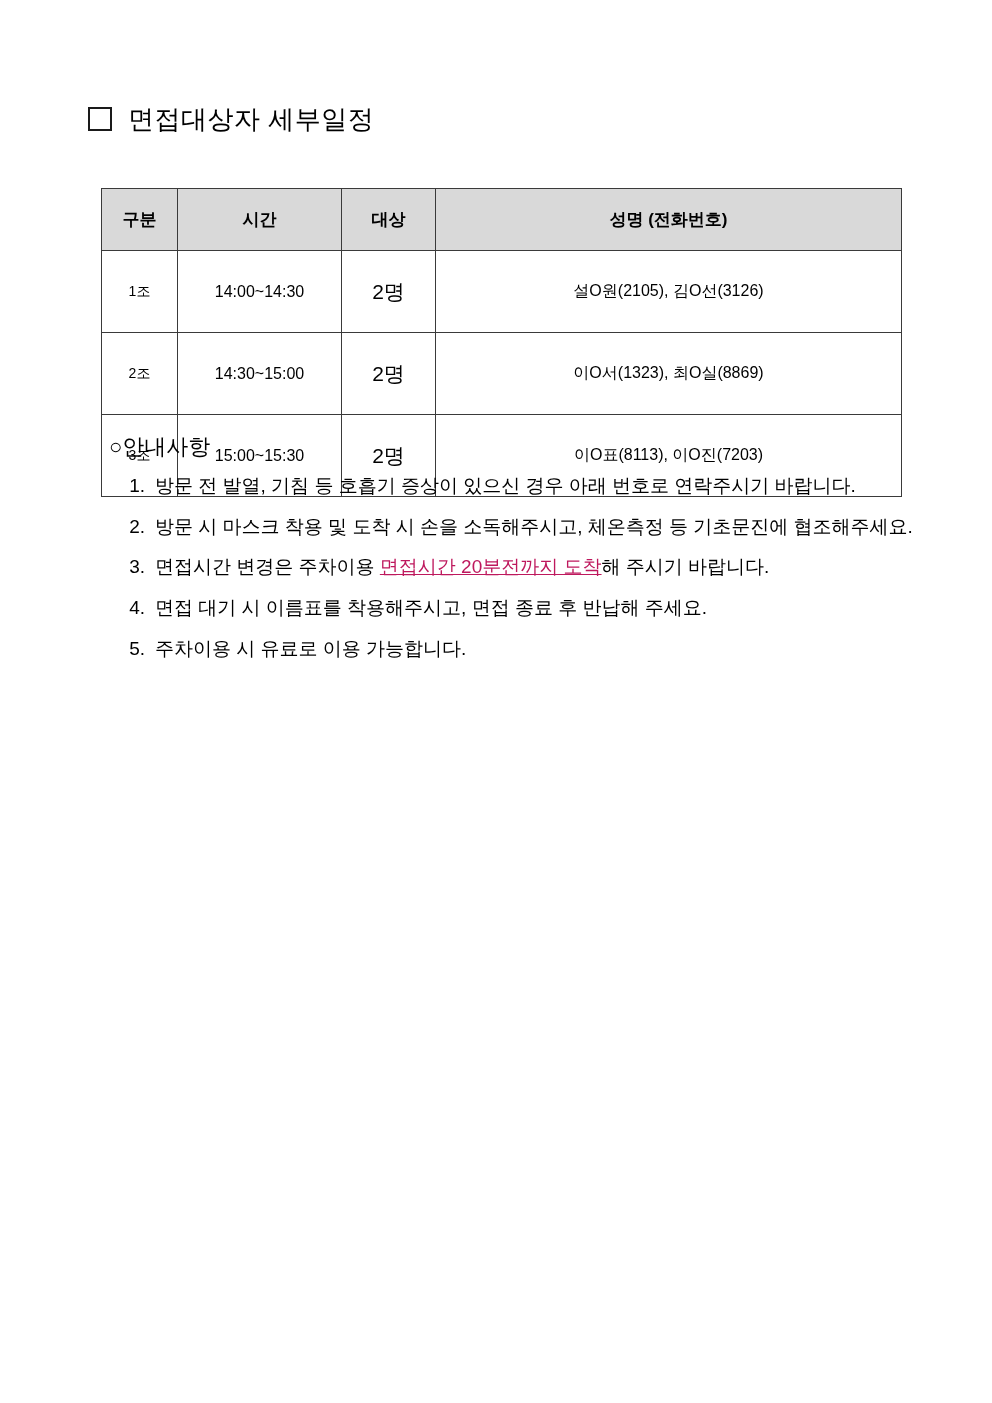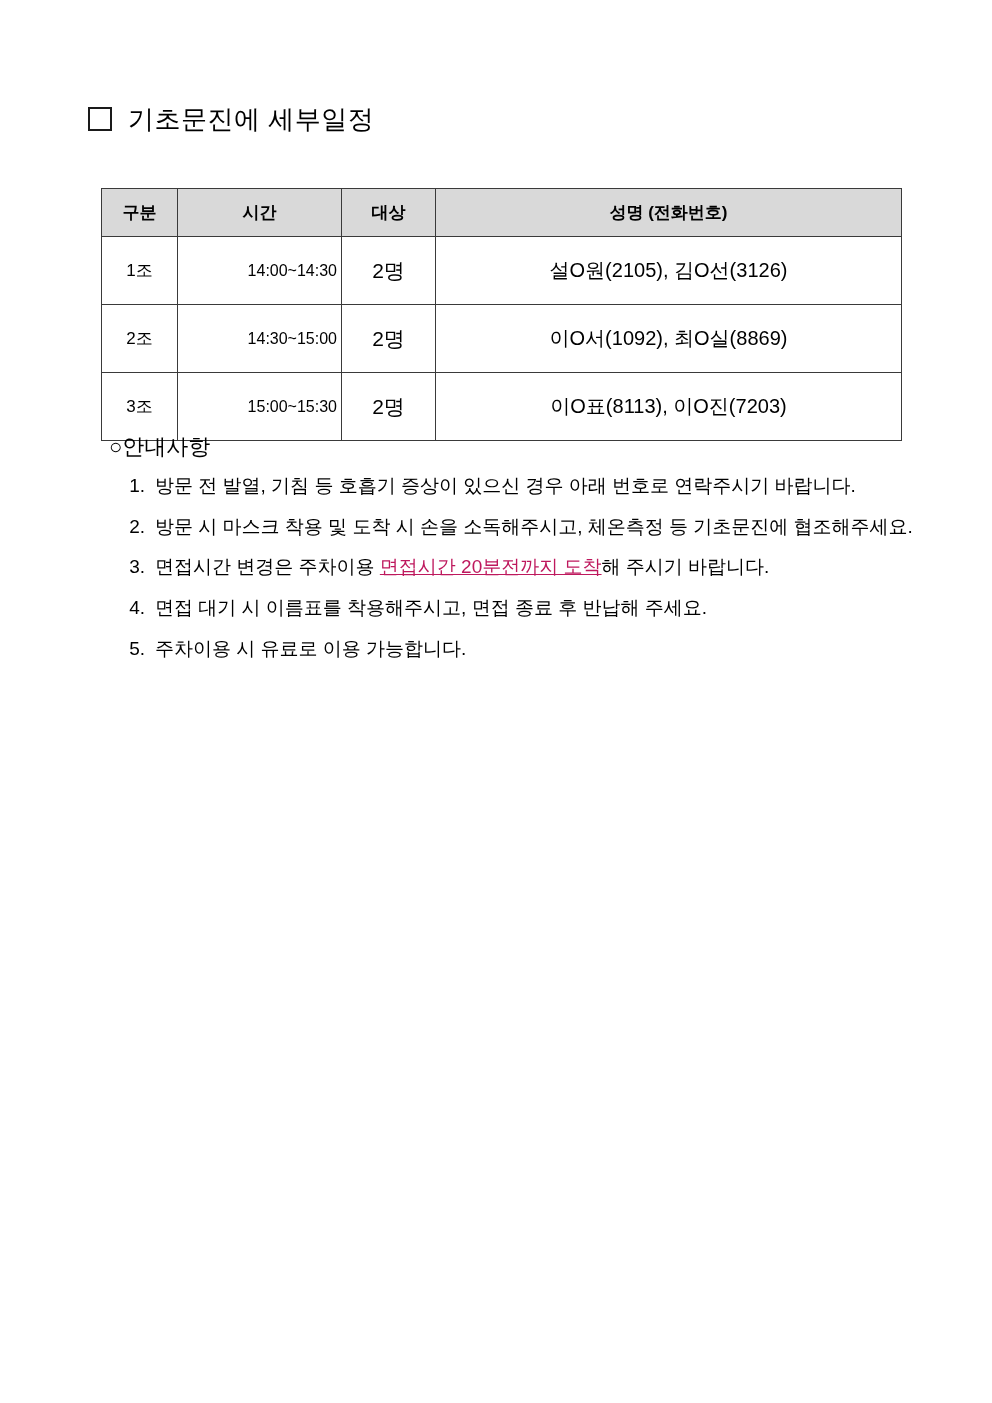--- a/index.html
+++ b/index.html
@@ -57,38 +57,38 @@
     border-collapse: collapse;
     table-layout: fixed;
     font-family: "Liberation Sans", "DejaVu Sans", sans-serif;
   }
   .sched-table th,
   .sched-table td {
     border: 1px solid #3a3a3a;
     text-align: center;
     vertical-align: middle;
     font-size: 17px;
-    padding: 4px;
+    padding: 11px;
     height: 59px;
   }
   .sched-table thead th {
     background: #d9d9d9;
     font-weight: 700;
     height: 39px;
     font-size: 17px;
   }
   .col-gubun { width: 76px; }
   .col-time  { width: 164px; }
   .col-count { width: 94px; }
   .col-name  { width: 466px; }
 
-  .sched-table td.cell-gubun { font-size: 17px; }
-  .sched-table td.cell-time  { font-size: 16px; text-align: right; }
+  .sched-table td.cell-gubun { font-size: 14px; }
+  .sched-table td.cell-time  { font-size: 16px; }
   .sched-table td.cell-count { font-size: 21px; }
-  .sched-table td.cell-name  { font-size: 20px; }
+  .sched-table td.cell-name  { font-size: 16px; }
 
   
   .notice {
     position: absolute;
     left: 101px;
     top: 434px;
     width: 820px;
     font-family: "Liberation Sans", "DejaVu Sans", sans-serif;
     margin-left: 8px;
   }
@@ -129,21 +129,21 @@
     text-decoration: underline;
   }
 </style>
 </head>
 <body>
 
 <div class="page">
 
   <div class="heading">
     <span class="square"></span>
-    <span class="htext">기초문진에 세부일정</span>
+    <span class="htext">면접대상자 세부일정</span>
   </div>
 
   <table class="sched-table">
     <colgroup>
       <col class="col-gubun">
       <col class="col-time">
       <col class="col-count">
       <col class="col-name">
     </colgroup>
     <thead>
@@ -158,21 +158,21 @@
       <tr>
         <td class="cell-gubun">1조</td>
         <td class="cell-time">14:00~14:30</td>
         <td class="cell-count">2명</td>
         <td class="cell-name">설O원(2105), 김O선(3126)</td>
       </tr>
       <tr>
         <td class="cell-gubun">2조</td>
         <td class="cell-time">14:30~15:00</td>
         <td class="cell-count">2명</td>
-        <td class="cell-name">이O서(1092), 최O실(8869)</td>
+        <td class="cell-name">이O서(1323), 최O실(8869)</td>
       </tr>
       <tr>
         <td class="cell-gubun">3조</td>
         <td class="cell-time">15:00~15:30</td>
         <td class="cell-count">2명</td>
         <td class="cell-name">이O표(8113), 이O진(7203)</td>
       </tr>
     </tbody>
   </table>
 

